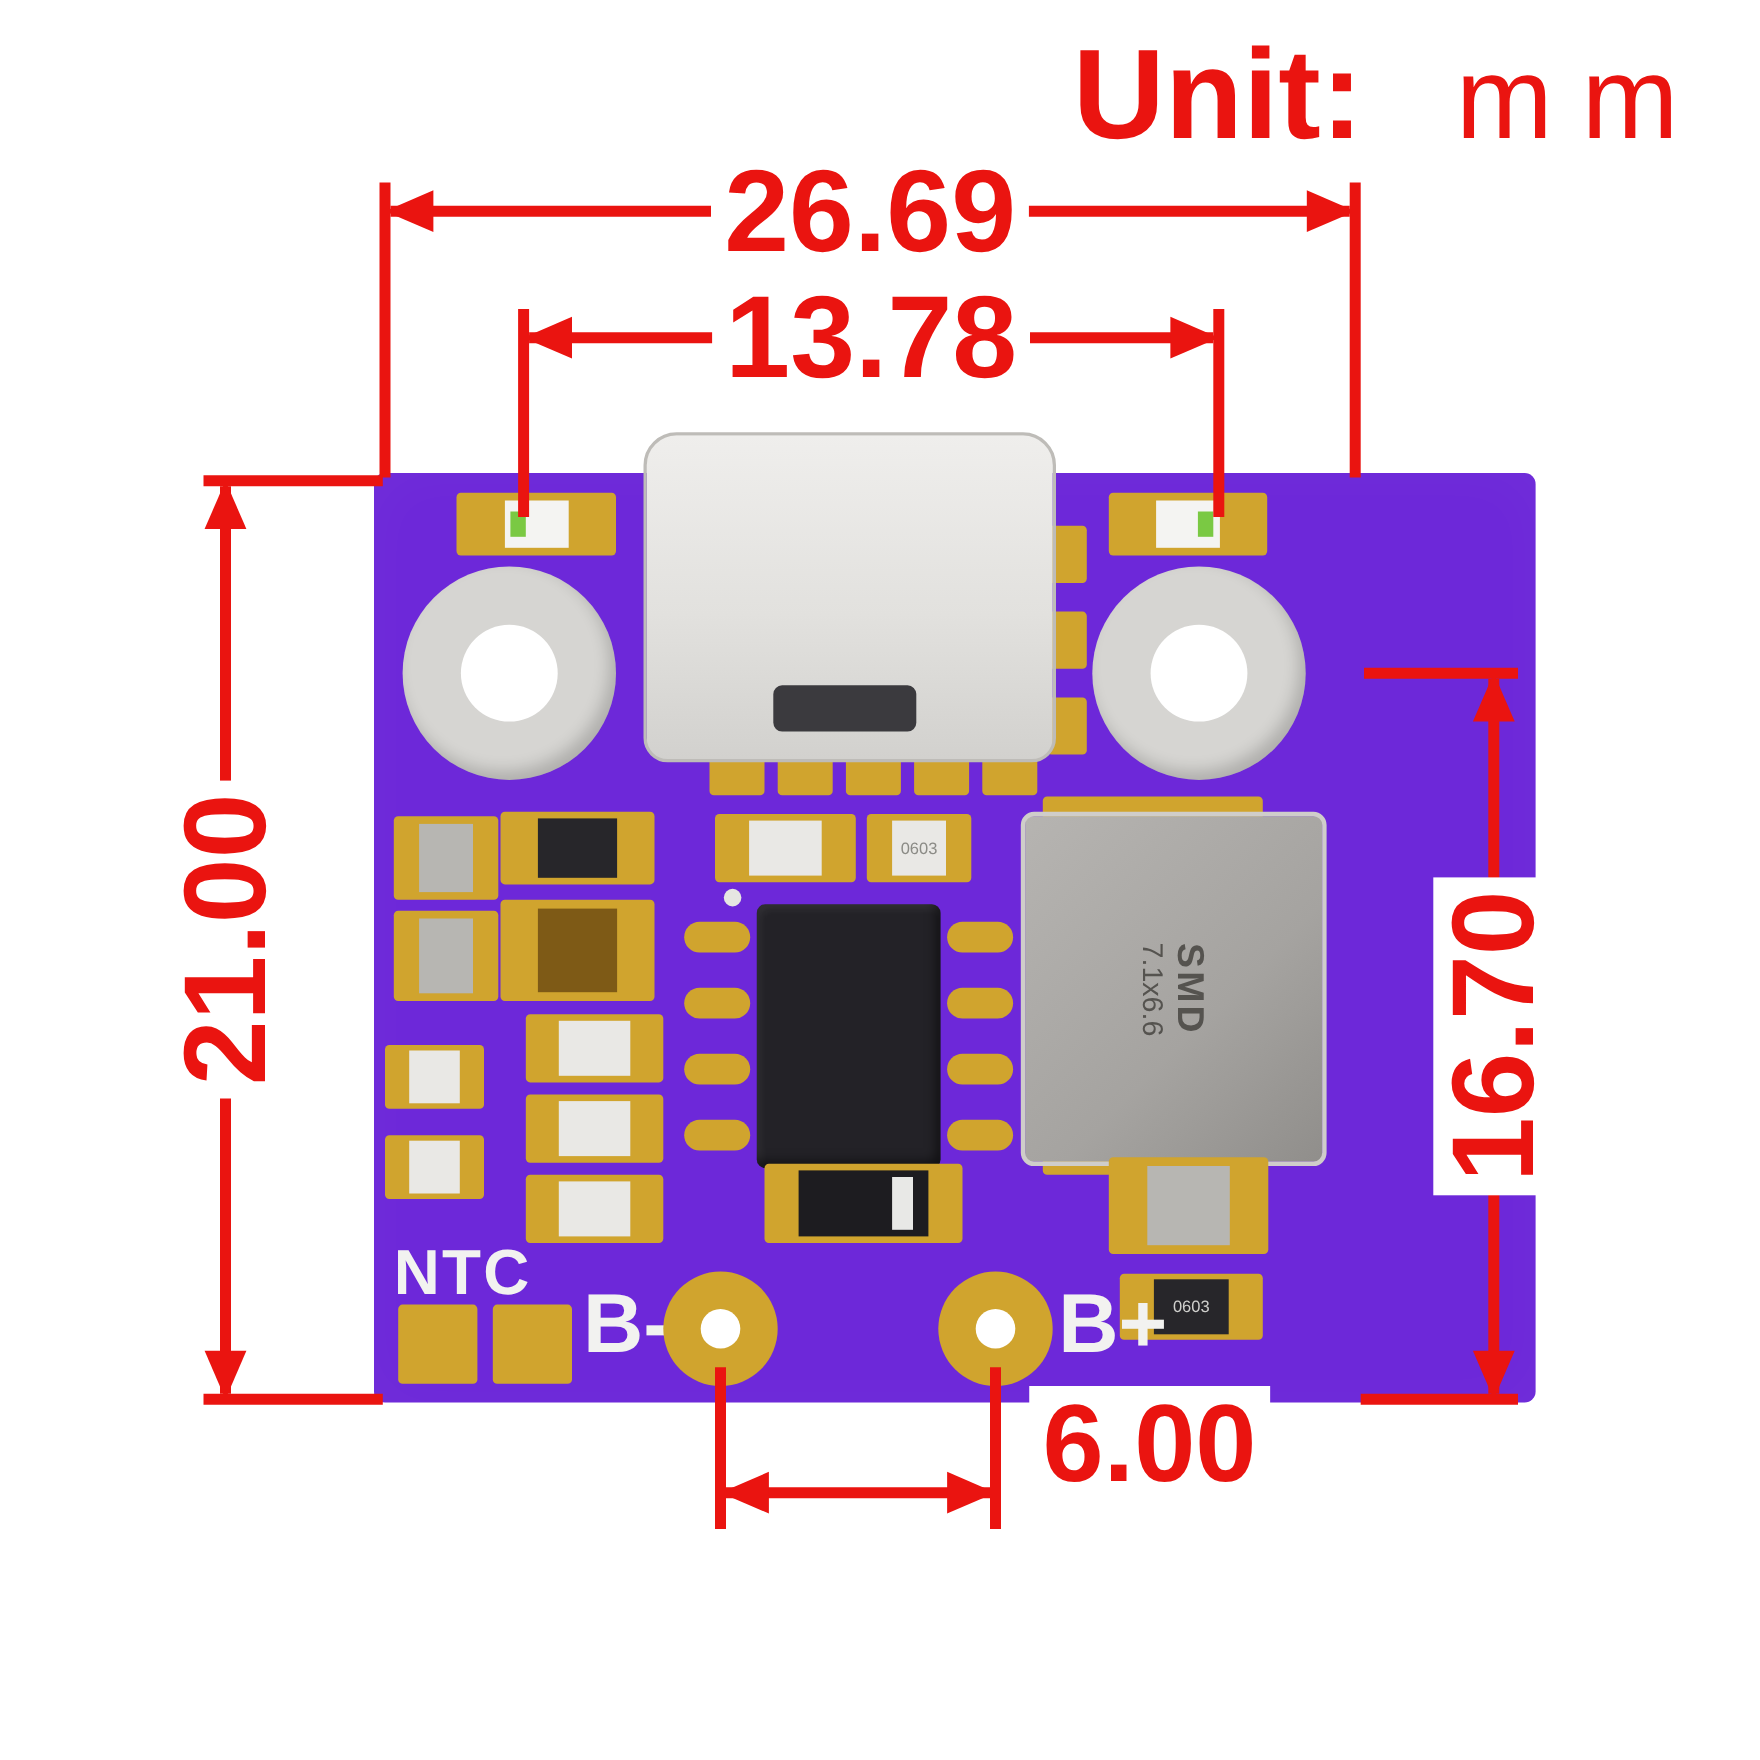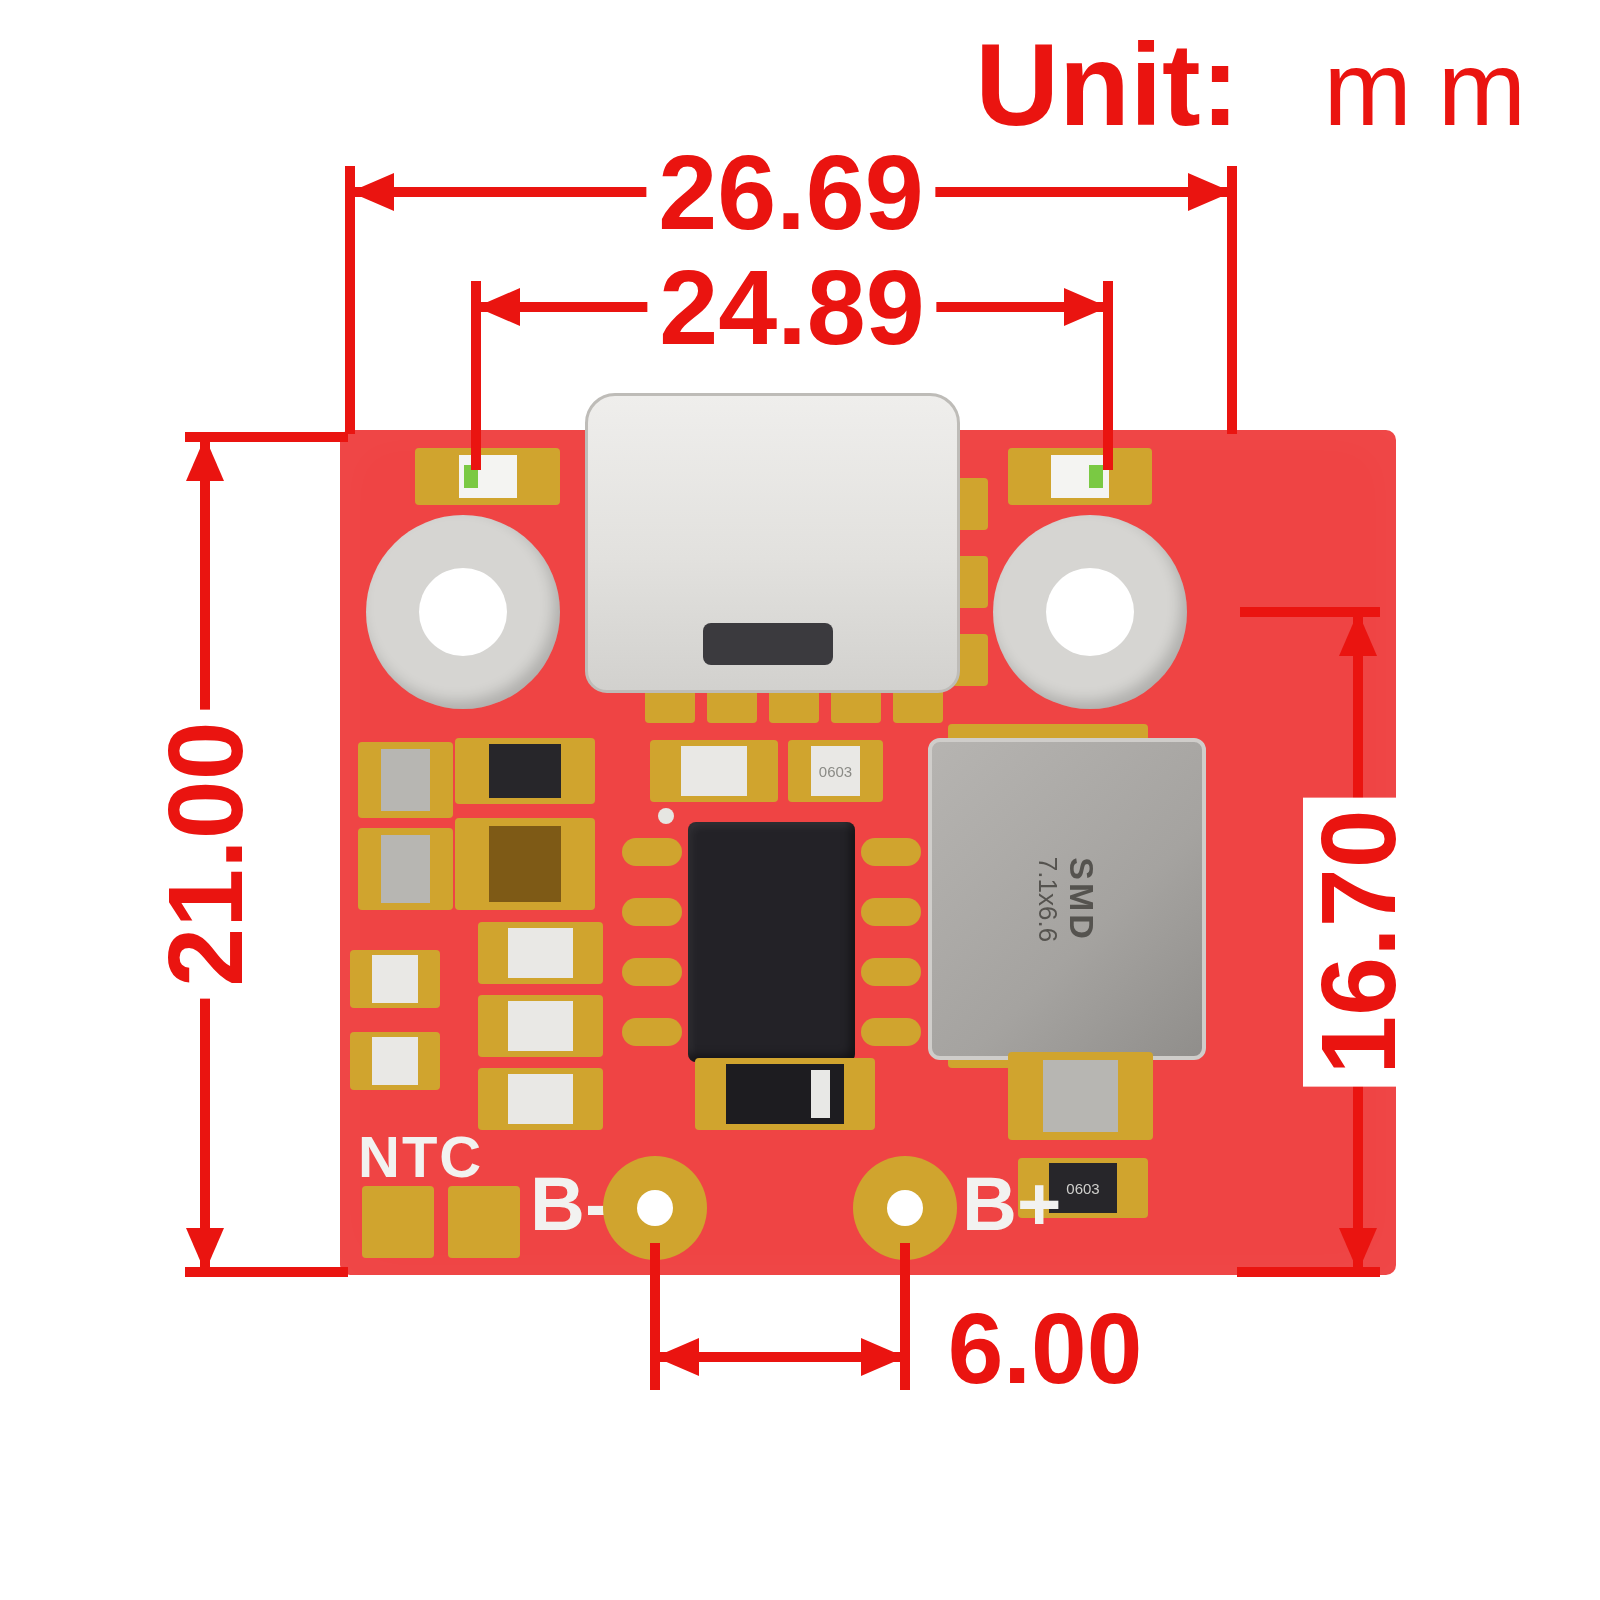--- a/index.html
+++ b/index.html
@@ -16,21 +16,21 @@
     white-space:nowrap; transform:translate(-50%,-50%); }
   .dim-label.rot { transform:translate(-50%,-50%) rotate(-90deg); }
 
   .unit-row { position:absolute; top:18px; right:48px; z-index:6; display:flex;
     align-items:baseline; gap:84px; color:#ea1410; }
   .unit-word { font-size:116px; font-weight:700; }
   .unit-value { font-size:106px; font-weight:400; letter-spacing:26px; }
 
   
   .board { position:absolute; left:340px; top:430px; width:1056px; height:845px;
-    background:#ef4444; border-radius:10px; z-index:1;
+    background:#6d28d9; border-radius:10px; z-index:1;
     box-shadow: inset 0 0 60px rgba(255,255,255,0.03); }
 
   .pad { position:absolute; background:#d0a42e; border-radius:4px; }
   .pad-circle { position:absolute; background:#d0a42e; border-radius:50%; }
   .hole-white { position:absolute; background:#ffffff; border-radius:50%; }
 
   .smd { position:absolute; background:#d0a42e; border-radius:4px; }
   .smd .body { position:absolute; left:24%; right:24%; top:9%; bottom:9%;
     display:flex; align-items:center; justify-content:center;
     font-size:15px; overflow:hidden; }
@@ -216,21 +216,21 @@
   <line x1="1237" y1="1272" x2="1380" y2="1272"></line>
 
   <line x1="660" y1="1357" x2="900" y2="1357"></line>
   <polygon points="655,1357 699,1338 699,1376"></polygon>
   <polygon points="905,1357 861,1338 861,1376"></polygon>
   <line x1="655" y1="1243" x2="655" y2="1390"></line>
   <line x1="905" y1="1243" x2="905" y2="1390"></line>
 </svg>
 
 <div class="dim-label" style="left:791px;top:192px;">26.69</div>
-<div class="dim-label" style="left:792px;top:307px;">24.89</div>
+<div class="dim-label" style="left:792px;top:307px;">13.78</div>
 <div class="dim-label rot" style="left:205px;top:854px;">21.00</div>
 <div class="dim-label rot" style="left:1358px;top:942px;">16.70</div>
-<div class="dim-label" style="left:1045px;top:1348px;font-size:100px;">6.00</div>
+<div class="dim-label" style="left:1045px;top:1312px;font-size:100px;">6.00</div>
 
 <div class="unit-row">
   <span class="unit-word">Unit:</span>
   <span class="unit-value">mm</span>
 </div>
 
 </body></html>

